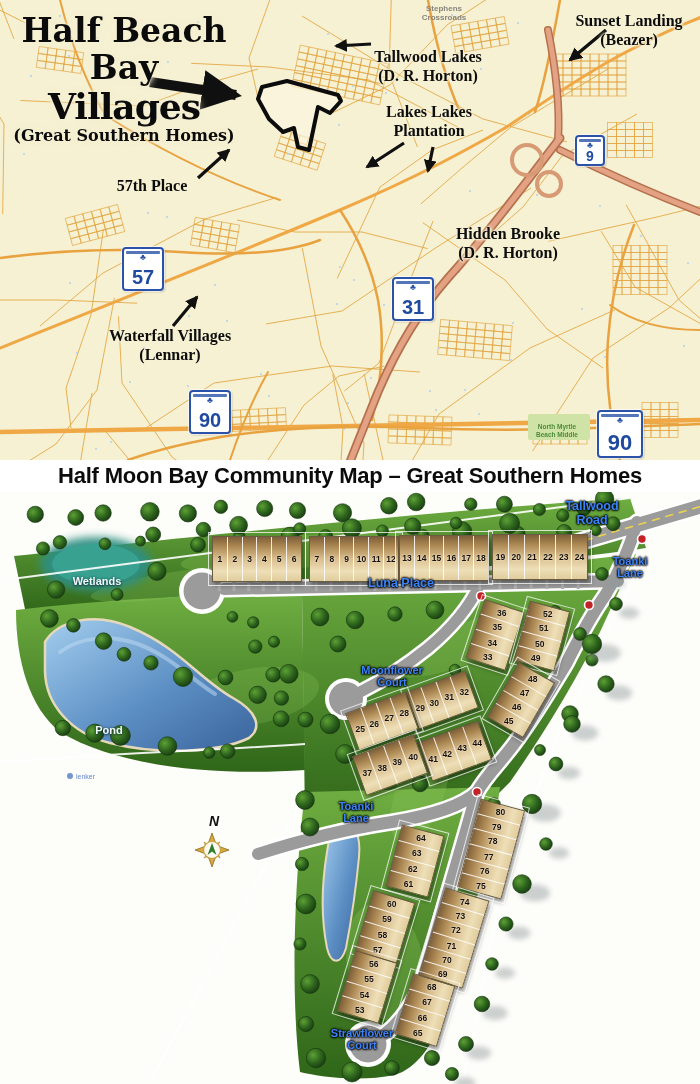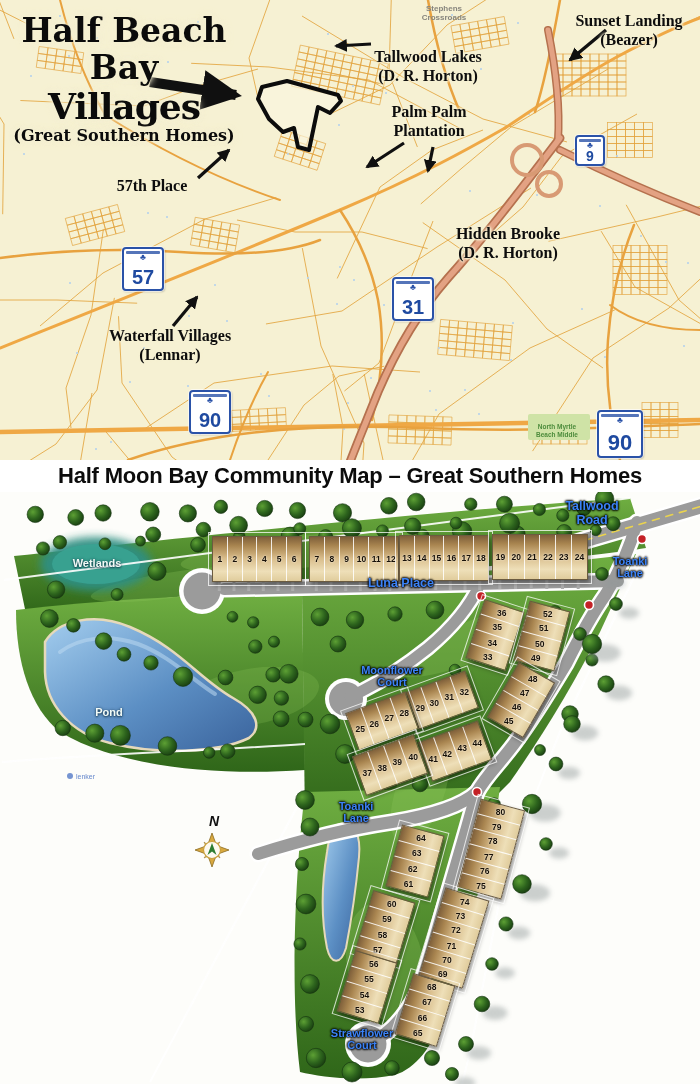--- a/index.html
+++ b/index.html
@@ -29,21 +29,21 @@
   .shield .band{position:absolute;left:2px;right:2px;top:2px;height:3px;background:#2a52a8;opacity:.8;border-radius:1px;}
   .shield .palm{position:absolute;top:4px;left:50%;transform:translateX(-50%);font-size:9px;line-height:9px;color:#2a52a8;}
   .shield .num{position:absolute;left:0;right:0;bottom:0;text-align:center;font-weight:bold;color:#1f4aa0;font-family:"Liberation Sans",sans-serif;}
 
   .slabel{position:absolute;transform:translate(-50%,-50%);text-align:center;white-space:nowrap;color:#3b82f6;
     font-weight:bold;font-size:11px;line-height:12px;font-family:"Liberation Sans",sans-serif;
     text-shadow:0 1px 2px rgba(0,0,0,.95),0 -1px 2px rgba(0,0,0,.75),1px 0 2px rgba(0,0,0,.85),-1px 0 2px rgba(0,0,0,.85);}
   .slabel.lg{font-size:12.5px;line-height:13.5px;}
   .alabel{position:absolute;transform:translate(-50%,-50%);text-align:center;white-space:nowrap;color:#f2fbf7;
     font-weight:bold;font-size:11px;font-family:"Liberation Sans",sans-serif;
-    text-shadow:0 1px 2px rgba(10,40,60,.8),0 0 3px rgba(10,40,60,.6);}
+    text-shadow:0 1px 2px rgba(10,40,60,.8),0 0 3px rgba(10,40,60,.6);margin-top:18px;}
 
   .bldg{position:absolute;display:flex;border:1px solid #6b5b40;box-shadow:2px 3px 5px rgba(0,0,0,.45);
     outline:1.5px solid rgba(255,255,255,.75);outline-offset:3px;}
   .bldg.row{flex-direction:row;background:linear-gradient(180deg,#7e5f3a 0%,#a98550 20%,#d8bc8a 48%,#eedfb8 78%,#e0cc9c 100%);}
   .bldg.stack{flex-direction:column;background:linear-gradient(90deg,#7e5f3a 0%,#a98550 20%,#d8bc8a 48%,#eedfb8 78%,#e0cc9c 100%);}
   .unit{flex:1;display:flex;align-items:center;justify-content:center;min-width:0;min-height:0;}
   .bldg.row .unit+.unit{border-left:1px solid rgba(255,255,255,.85);}
   .bldg.stack .unit+.unit{border-top:1px solid rgba(255,255,255,.85);}
   .unit span{font-size:8.5px;font-weight:bold;color:#171007;transform:rotate(var(--nr,0deg));
     text-shadow:0 0 2px rgba(255,255,255,.85);font-family:"Liberation Sans",sans-serif;}
@@ -656,21 +656,21 @@
         </div>
         <div class="ann " style="left: 428px; top: 27px; margin-top: 20px;">
           <div>Tallwood Lakes</div>
           <div>(D. R. Horton)</div>
         </div>
         <div class="ann " style="left: 629px; top: 11px;">
           <div>Sunset Landing</div>
           <div>(Beazer)</div>
         </div>
         <div class="ann " style="left: 429px; top: 102px;">
-          <div>Palm Palm</div>
+          <div>Lakes Lakes</div>
           <div>Plantation</div>
         </div>
         <div class="ann " style="left: 152px; top: 176px;">
           <div>57th Place</div>
         </div>
         <div class="ann " style="left: 508px; top: 224px;">
           <div>Hidden Brooke</div>
           <div>(D. R. Horton)</div>
         </div>
         <div class="ann " style="left: 170px; top: 326px;">

